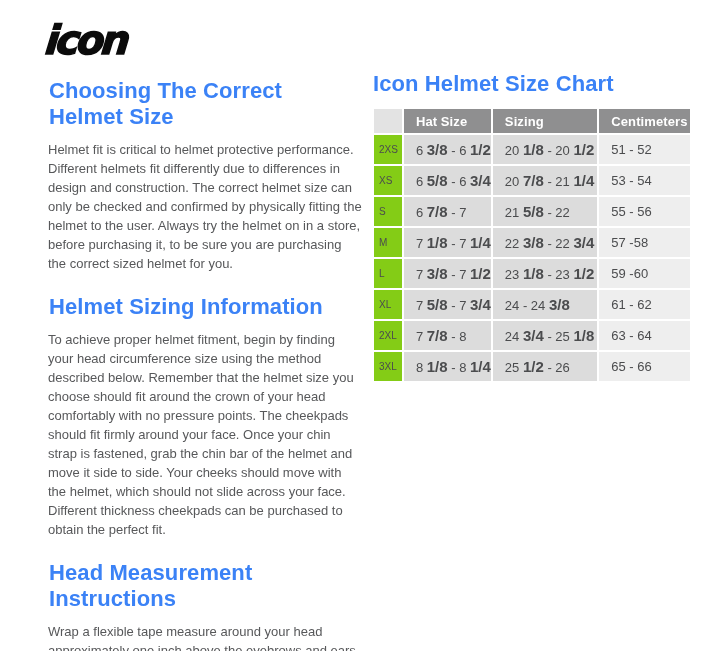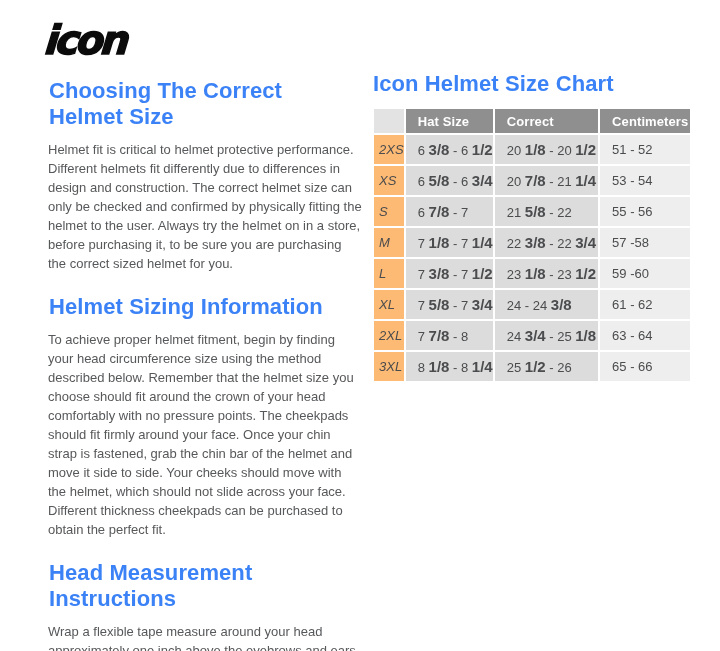--- a/index.html
+++ b/index.html
@@ -77,24 +77,23 @@
   }
   table.size-chart td {
     height: 29px;
     font-size: 13px;
     color: #4b4c4e;
     padding: 0 0 0 12px;
     white-space: nowrap;
     overflow: hidden;
   }
   table.size-chart td.c0 {
-    background: #fdba74;
+    background: #84cc16;
     padding-left: 5px;
-    font-size: 13px;
-    font-style: italic;
+    font-size: 10px;
   }
   table.size-chart td.c1 { background: #dcdcdc; }
   table.size-chart td.c2 { background: #dcdcdc; }
   table.size-chart td.c3 { background: #eeeeee; margin-left: 36px; }
   .col-size { width: 30px; }
   .col-hat  { width: 74px; }
   .col-in   { width: 106px; }
   .col-cm   { width: 92px; }
   .fr {
     font-size: 15px;
@@ -132,21 +131,21 @@
       <colgroup>
         <col class="col-size">
           <col class="col-hat">
           <col class="col-in">
           <col class="col-cm">
       </colgroup>
       <thead>
         <tr>
           <th class="corner"></th>
           <th>Hat Size</th>
-          <th>Correct</th>
+          <th>Sizing</th>
           <th>Centimeters</th>
         </tr>
       </thead>
       <tbody>
           <tr>
             <td class="c0">2XS</td>
             <td class="c1">6 <span class="fr">3/8</span> - 6 <span class="fr">1/2</span></td>
             <td class="c2">20 <span class="fr">1/8</span> - 20 <span class="fr">1/2</span></td>
             <td class="c3">51 - 52</td>
           </tr>

